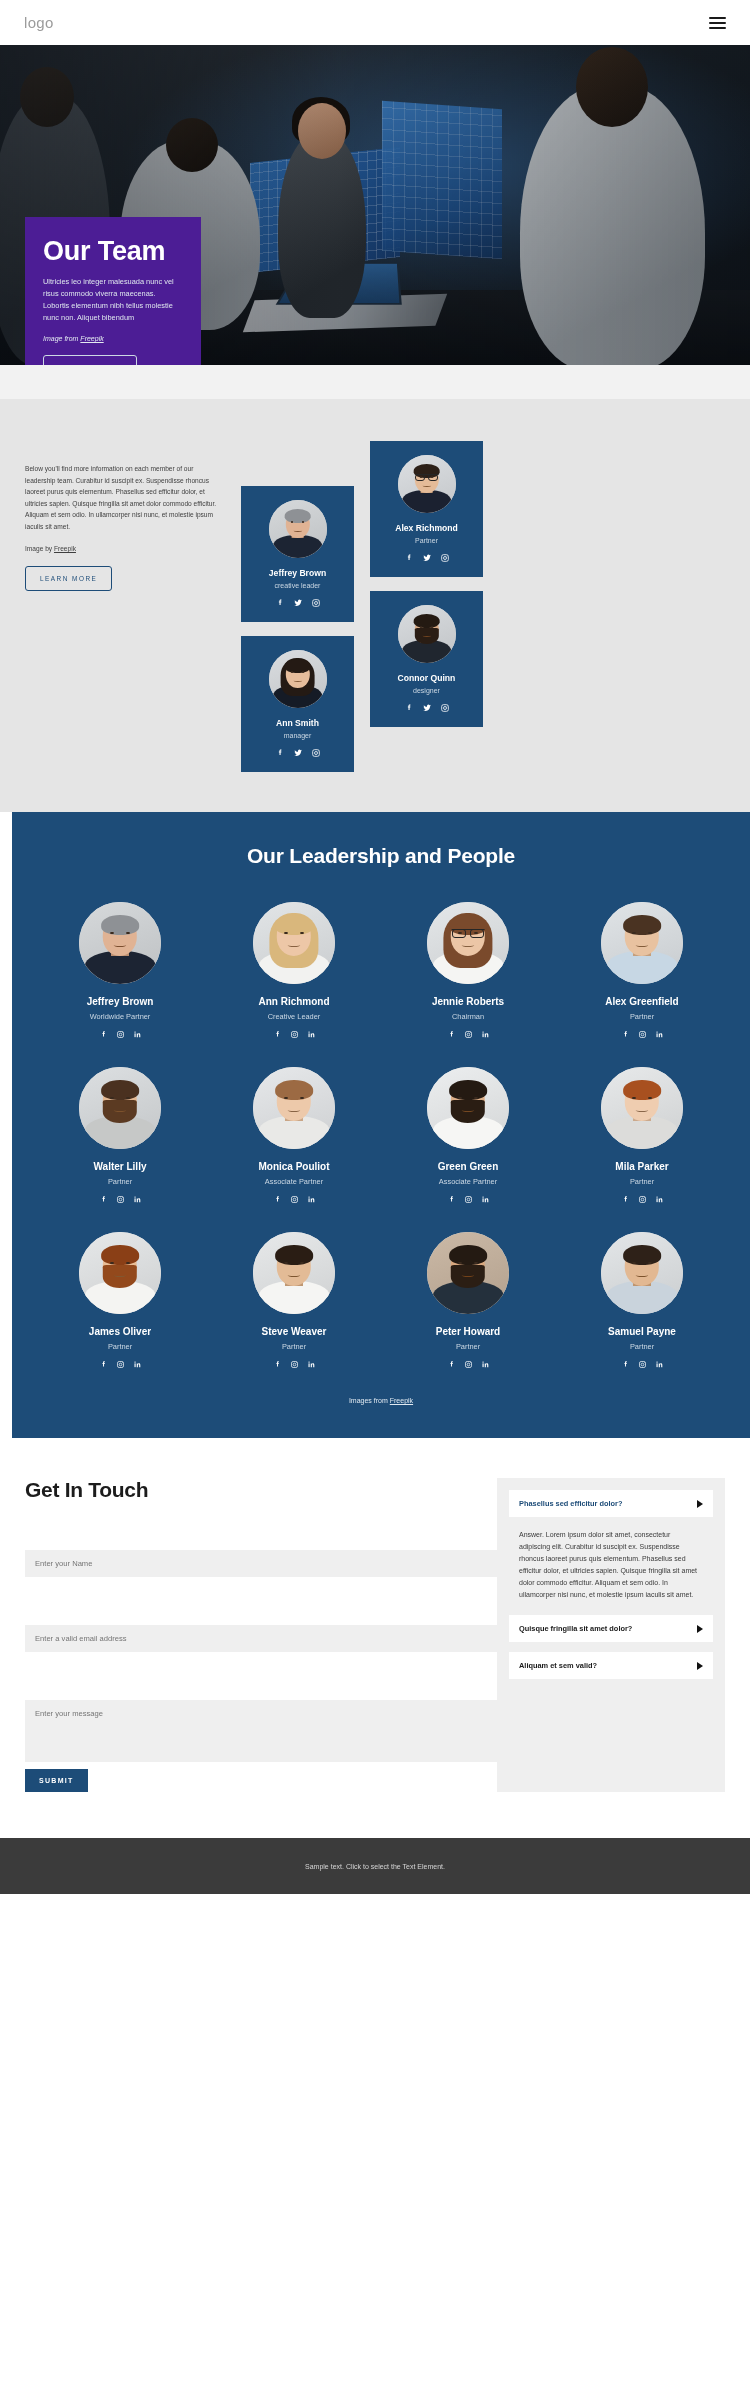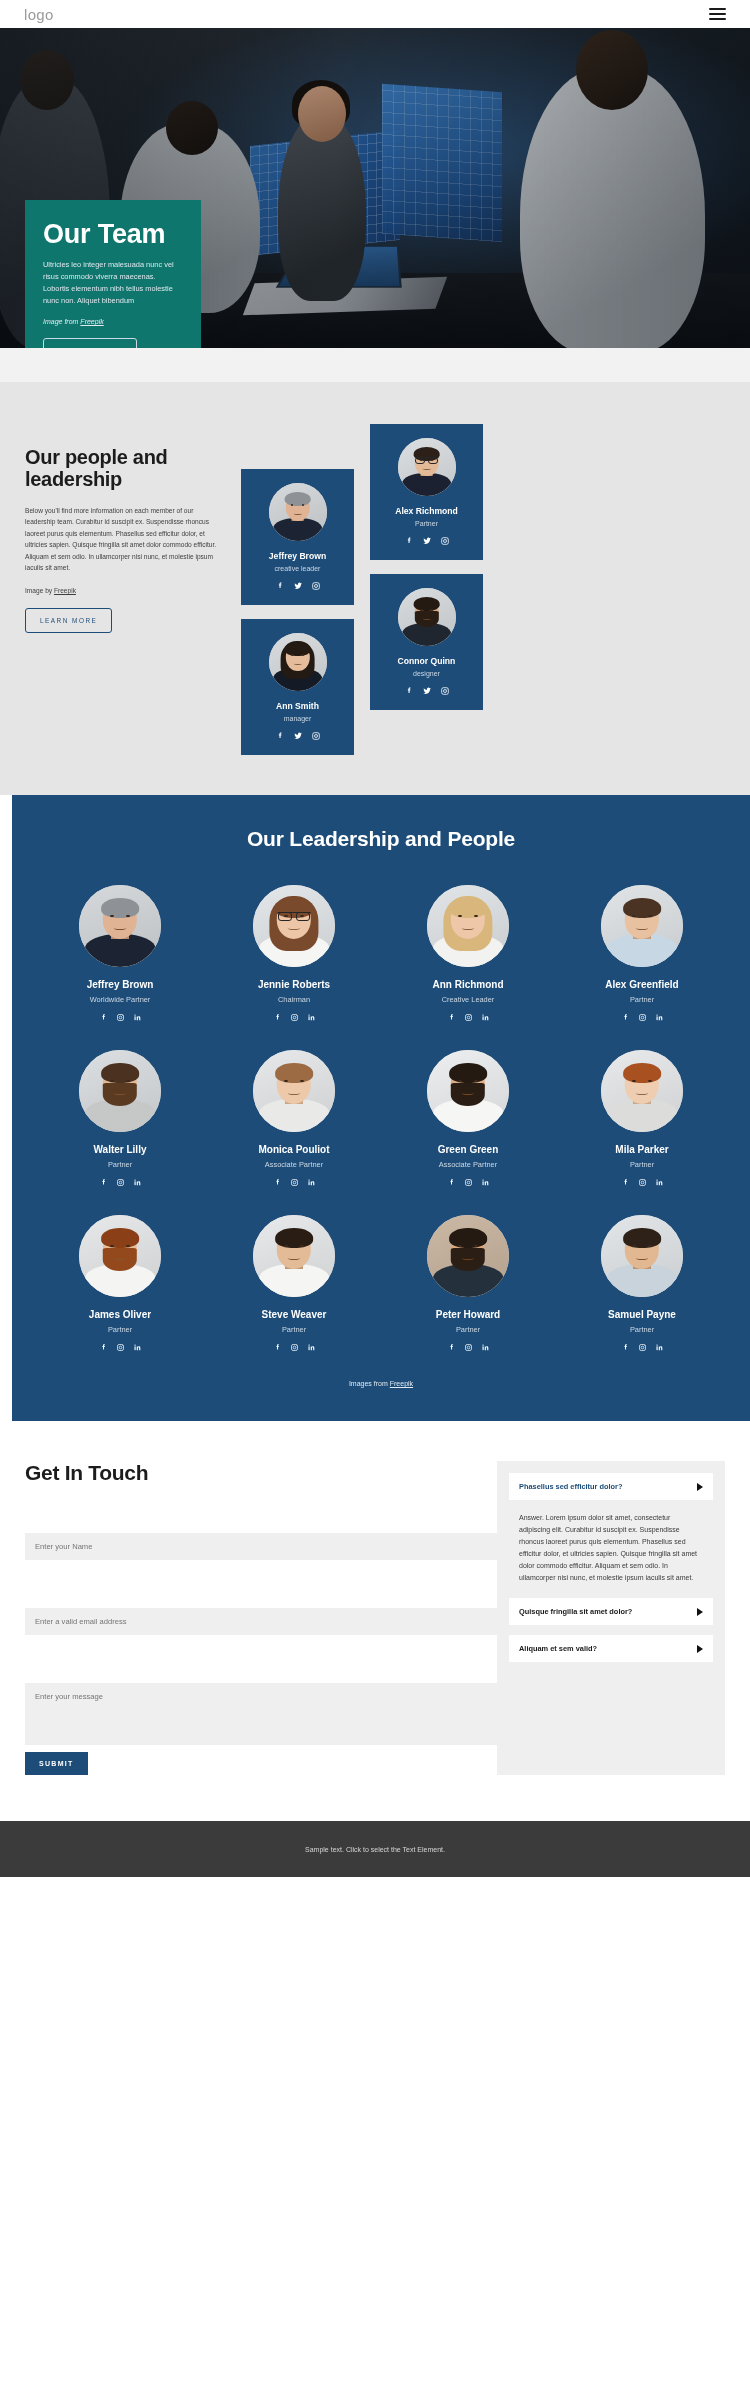--- a/index.html
+++ b/index.html
@@ -9,21 +9,21 @@
     background: #ffffff;
     font-family: "Liberation Sans", sans-serif;
     color: #333;
   }
   body { width: 750px; overflow-x: hidden; }
 
   .cond { font-family: "Liberation Sans Narrow", "Liberation Sans", sans-serif; }
 
   
   .site-header {
-    height: 28px;
+    height: 45px;
     background: #fff;
     display: flex;
     align-items: center;
     justify-content: space-between;
     padding: 0 24px;
     text-align: right;
   }
   .logo {
     font-size: 15px;
     color: #9b9b9b;
@@ -101,21 +101,21 @@
   .fig4 { left: 520px; top: 40px; width: 185px; height: 285px;
           background: linear-gradient(150deg, #d4d8db 0%, #9ba1a6 72%); }
   .fig4 .head { position:absolute; left:56px; top:-38px; width:72px; height:80px; border-radius:50%;
           background: linear-gradient(150deg,#3a2a1d 0%, #1b130d 100%); }
   .hero-overlay { position:absolute; inset:0; background: linear-gradient(90deg, rgba(8,12,17,.55) 0%, rgba(8,12,17,.1) 45%, rgba(8,12,17,.35) 100%); }
 
   .hero-card {
     position: absolute;
     left: 25px; top: 172px;
     width: 176px;
-    background: #0f766e;
+    background: #4c1d95;
     padding: 20px 18px 22px;
     z-index: 5;
   }
   .hero-card h1 {
     font-size: 27px;
     color: #fff;
     font-weight: 700;
     letter-spacing: -.2px;
     line-height: 1.05;
     margin-bottom: 11px;
@@ -332,21 +332,20 @@
     <h1 class="cond">Our Team</h1>
     <p class="body">Ultricies leo integer malesuada nunc vel risus commodo viverra maecenas. Lobortis elementum nibh tellus molestie nunc non. Aliquet bibendum</p>
     <div class="credit"><span>Image from </span><u>Freepik</u></div>
     <button class="btn-outline">LEARN MORE</button>
   </div>
 </section>
 <div class="spacer-white"></div>
 
 <section class="people-section">
   <div class="people-left">
-    <h2 class="cond">Our people and leadership</h2>
     <p>Below you'll find more information on each member of our leadership team. Curabitur id suscipit ex. Suspendisse rhoncus laoreet purus quis elementum. Phasellus sed efficitur dolor, et ultricies sapien. Quisque fringilla sit amet dolor commodo efficitur. Aliquam et sem odio. In ullamcorper nisi nunc, et molestie ipsum iaculis sit amet.</p>
     <div class="imgby"><span>Image by </span><u>Freepik</u></div>
     <button class="btn-outline-dark">LEARN MORE</button>
   </div>
 
   <div class="cards-mid" id="cards-mid">
       <div class="mcard">
         <div class="avatar">
           <div class="av">
             <div class="bg" style="background:linear-gradient(160deg,#d6d9db 0%, #bdc0c2 100%)"></div>
@@ -507,20 +506,58 @@
             <div style="position:absolute;left:50%;transform:translateX(-50%);bottom:34%;width:22%;height:16%;background:#bc8f70"></div>
             <div class="face" style="left:50%;transform:translateX(-50%);top:20%;width:42%;height:46%;background:#e0b394"></div>
             <div class="hair" style="left:50%;transform:translateX(-50%);top:16%;width:46%;height:24%;background:#8e9195"></div>
             <div style="position:absolute;left:38%;top:36%;width:5%;height:3.5%;border-radius:50%;background:#3a2a1e"></div>
             <div style="position:absolute;right:38%;top:36%;width:5%;height:3.5%;border-radius:50%;background:#3a2a1e"></div>
             <div style="position:absolute;left:50%;transform:translateX(-50%);top:50%;width:16%;height:5%;border-bottom:1.5px solid #7a4d2e;border-radius:0 0 60% 60%;"></div>
           </div>
         </div>
         <div class="gname cond">Jeffrey Brown</div>
         <div class="grole">Worldwide Partner</div>
+        <div class="gsocials">
+          <span>
+            <svg width="9" height="9" viewBox="0 0 24 24" fill="#ffffff">
+              <path d="M15.5 8.2h-2.1V6.9c0-.6.4-.8.7-.8h1.4V3.6l-2-.01c-2.2 0-2.7 1.6-2.7 2.7v1.9H9.3v2.6h1.5V17h2.6v-6.2h1.8l.3-2.6z"></path>
+            </svg>
+          </span>
+          <span>
+            <svg width="9" height="9" viewBox="0 0 24 24" fill="none" stroke="#ffffff" stroke-width="1.9">
+              <rect x="4" y="4" width="16" height="16" rx="4.4"></rect>
+              <circle cx="12" cy="12" r="3.6"></circle>
+              <circle cx="16.8" cy="7.3" r="1" fill="#ffffff" stroke="none"></circle>
+            </svg>
+          </span>
+          <span>
+            <svg width="9" height="9" viewBox="0 0 24 24" fill="#ffffff">
+              <rect x="4" y="9" width="3" height="10"></rect>
+              <circle cx="5.5" cy="5.6" r="1.9"></circle>
+              <path d="M10 9h2.9v1.4c.5-.9 1.5-1.6 3-1.6 2.5 0 3.6 1.5 3.6 4.3V19h-3v-5.2c0-1.4-.5-2.2-1.7-2.2-1.1 0-1.8.7-1.8 2.2V19h-3V9z"></path>
+            </svg>
+          </span>
+        </div>
+      </div>
+      <div class="gcard">
+        <div class="gavatar">
+          <div class="av">
+            <div class="bg" style="background:linear-gradient(160deg,#e2e5e7 0%, #c9ccce 100%)"></div>
+            <div class="body" style="width:86%;height:40%;background:#f2f2f0"></div>
+            <div style="position:absolute;left:50%;transform:translateX(-50%);bottom:34%;width:22%;height:16%;background:#c9a383"></div>
+            <div style="position:absolute;left:50%;transform:translateX(-50%);top:14%;width:60%;height:66%;border-radius:46% 46% 34% 34%;background:#d9b77c"></div>
+            <div class="face" style="left:50%;transform:translateX(-50%);top:20%;width:42%;height:46%;background:#edc7a7"></div>
+            <div class="hair" style="left:50%;transform:translateX(-50%);top:16%;width:46%;height:24%;background:#d9b77c"></div>
+            <div style="position:absolute;left:38%;top:36%;width:5%;height:3.5%;border-radius:50%;background:#3a2a1e"></div>
+            <div style="position:absolute;right:38%;top:36%;width:5%;height:3.5%;border-radius:50%;background:#3a2a1e"></div>
+            <div style="position:absolute;left:50%;transform:translateX(-50%);top:50%;width:16%;height:5%;border-bottom:1.5px solid #876141;border-radius:0 0 60% 60%;"></div>
+          </div>
+        </div>
+        <div class="gname cond">Ann Richmond</div>
+        <div class="grole">Creative Leader</div>
         <div class="gsocials">
           <span>
             <svg width="9" height="9" viewBox="0 0 24 24" fill="#ffffff">
               <path d="M15.5 8.2h-2.1V6.9c0-.6.4-.8.7-.8h1.4V3.6l-2-.01c-2.2 0-2.7 1.6-2.7 2.7v1.9H9.3v2.6h1.5V17h2.6v-6.2h1.8l.3-2.6z"></path>
             </svg>
           </span>
           <span>
             <svg width="9" height="9" viewBox="0 0 24 24" fill="none" stroke="#ffffff" stroke-width="1.9">
               <rect x="4" y="4" width="16" height="16" rx="4.4"></rect>
               <circle cx="12" cy="12" r="3.6"></circle>
@@ -573,58 +610,20 @@
               <rect x="4" y="9" width="3" height="10"></rect>
               <circle cx="5.5" cy="5.6" r="1.9"></circle>
               <path d="M10 9h2.9v1.4c.5-.9 1.5-1.6 3-1.6 2.5 0 3.6 1.5 3.6 4.3V19h-3v-5.2c0-1.4-.5-2.2-1.7-2.2-1.1 0-1.8.7-1.8 2.2V19h-3V9z"></path>
             </svg>
           </span>
         </div>
       </div>
       <div class="gcard">
         <div class="gavatar">
           <div class="av">
-            <div class="bg" style="background:linear-gradient(160deg,#e2e5e7 0%, #c9ccce 100%)"></div>
-            <div class="body" style="width:86%;height:40%;background:#f2f2f0"></div>
-            <div style="position:absolute;left:50%;transform:translateX(-50%);bottom:34%;width:22%;height:16%;background:#c9a383"></div>
-            <div style="position:absolute;left:50%;transform:translateX(-50%);top:14%;width:60%;height:66%;border-radius:46% 46% 34% 34%;background:#d9b77c"></div>
-            <div class="face" style="left:50%;transform:translateX(-50%);top:20%;width:42%;height:46%;background:#edc7a7"></div>
-            <div class="hair" style="left:50%;transform:translateX(-50%);top:16%;width:46%;height:24%;background:#d9b77c"></div>
-            <div style="position:absolute;left:38%;top:36%;width:5%;height:3.5%;border-radius:50%;background:#3a2a1e"></div>
-            <div style="position:absolute;right:38%;top:36%;width:5%;height:3.5%;border-radius:50%;background:#3a2a1e"></div>
-            <div style="position:absolute;left:50%;transform:translateX(-50%);top:50%;width:16%;height:5%;border-bottom:1.5px solid #876141;border-radius:0 0 60% 60%;"></div>
-          </div>
-        </div>
-        <div class="gname cond">Ann Richmond</div>
-        <div class="grole">Creative Leader</div>
-        <div class="gsocials">
-          <span>
-            <svg width="9" height="9" viewBox="0 0 24 24" fill="#ffffff">
-              <path d="M15.5 8.2h-2.1V6.9c0-.6.4-.8.7-.8h1.4V3.6l-2-.01c-2.2 0-2.7 1.6-2.7 2.7v1.9H9.3v2.6h1.5V17h2.6v-6.2h1.8l.3-2.6z"></path>
-            </svg>
-          </span>
-          <span>
-            <svg width="9" height="9" viewBox="0 0 24 24" fill="none" stroke="#ffffff" stroke-width="1.9">
-              <rect x="4" y="4" width="16" height="16" rx="4.4"></rect>
-              <circle cx="12" cy="12" r="3.6"></circle>
-              <circle cx="16.8" cy="7.3" r="1" fill="#ffffff" stroke="none"></circle>
-            </svg>
-          </span>
-          <span>
-            <svg width="9" height="9" viewBox="0 0 24 24" fill="#ffffff">
-              <rect x="4" y="9" width="3" height="10"></rect>
-              <circle cx="5.5" cy="5.6" r="1.9"></circle>
-              <path d="M10 9h2.9v1.4c.5-.9 1.5-1.6 3-1.6 2.5 0 3.6 1.5 3.6 4.3V19h-3v-5.2c0-1.4-.5-2.2-1.7-2.2-1.1 0-1.8.7-1.8 2.2V19h-3V9z"></path>
-            </svg>
-          </span>
-        </div>
-      </div>
-      <div class="gcard">
-        <div class="gavatar">
-          <div class="av">
             <div class="bg" style="background:linear-gradient(160deg,#e0e4e7 0%, #c7cbce 100%)"></div>
             <div class="body" style="width:86%;height:40%;background:#c7d7e4"></div>
             <div style="position:absolute;left:50%;transform:translateX(-50%);bottom:34%;width:22%;height:16%;background:#c49e7c"></div>
             <div class="face" style="left:50%;transform:translateX(-50%);top:20%;width:42%;height:46%;background:#e8c2a0"></div>
             <div class="hair" style="left:50%;transform:translateX(-50%);top:16%;width:46%;height:24%;background:#4a3322"></div>
             <div style="position:absolute;left:38%;top:36%;width:5%;height:3.5%;border-radius:50%;background:#3a2a1e"></div>
             <div style="position:absolute;right:38%;top:36%;width:5%;height:3.5%;border-radius:50%;background:#3a2a1e"></div>
             <div style="position:absolute;left:50%;transform:translateX(-50%);top:50%;width:16%;height:5%;border-bottom:1.5px solid #825c3a;border-radius:0 0 60% 60%;"></div>
           </div>
         </div>

